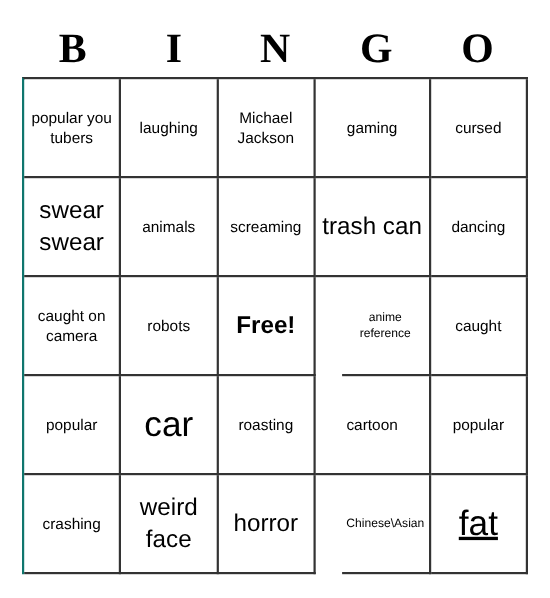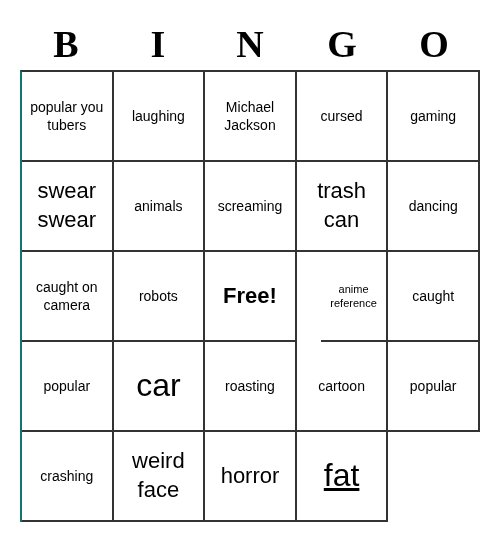--- a/index.html
+++ b/index.html
@@ -68,22 +68,22 @@
     <span>I</span>
     <span>N</span>
     <span>G</span>
     <span>O</span>
   </div>
   <div class="bingo-grid">
 
     <div class="cell">popular you tubers</div>
     <div class="cell">laughing</div>
     <div class="cell">Michael Jackson</div>
+    <div class="cell">gaming</div>
     <div class="cell">cursed</div>
-    <div class="cell">gaming</div>
 
     <div class="cell large-text">swear swear</div>
     <div class="cell">animals</div>
     <div class="cell">screaming</div>
     <div class="cell large-text">trash can</div>
     <div class="cell">dancing</div>
 
     <div class="cell">caught on camera</div>
     <div class="cell">robots</div>
     <div class="cell free">Free!</div>
@@ -92,15 +92,16 @@
 
     <div class="cell">popular</div>
     <div class="cell" style="font-size:32px;">car</div>
     <div class="cell">roasting</div>
     <div class="cell">cartoon</div>
     <div class="cell">popular</div>
 
     <div class="cell">crashing</div>
     <div class="cell large-text">weird face</div>
     <div class="cell large-text">horror</div>
+    <div class="cell small-text">Chinese\Asian</div>
     <div class="cell" style="font-size:32px;text-decoration:underline;">fat</div>
   </div>
 </div>
 
 </body></html>

